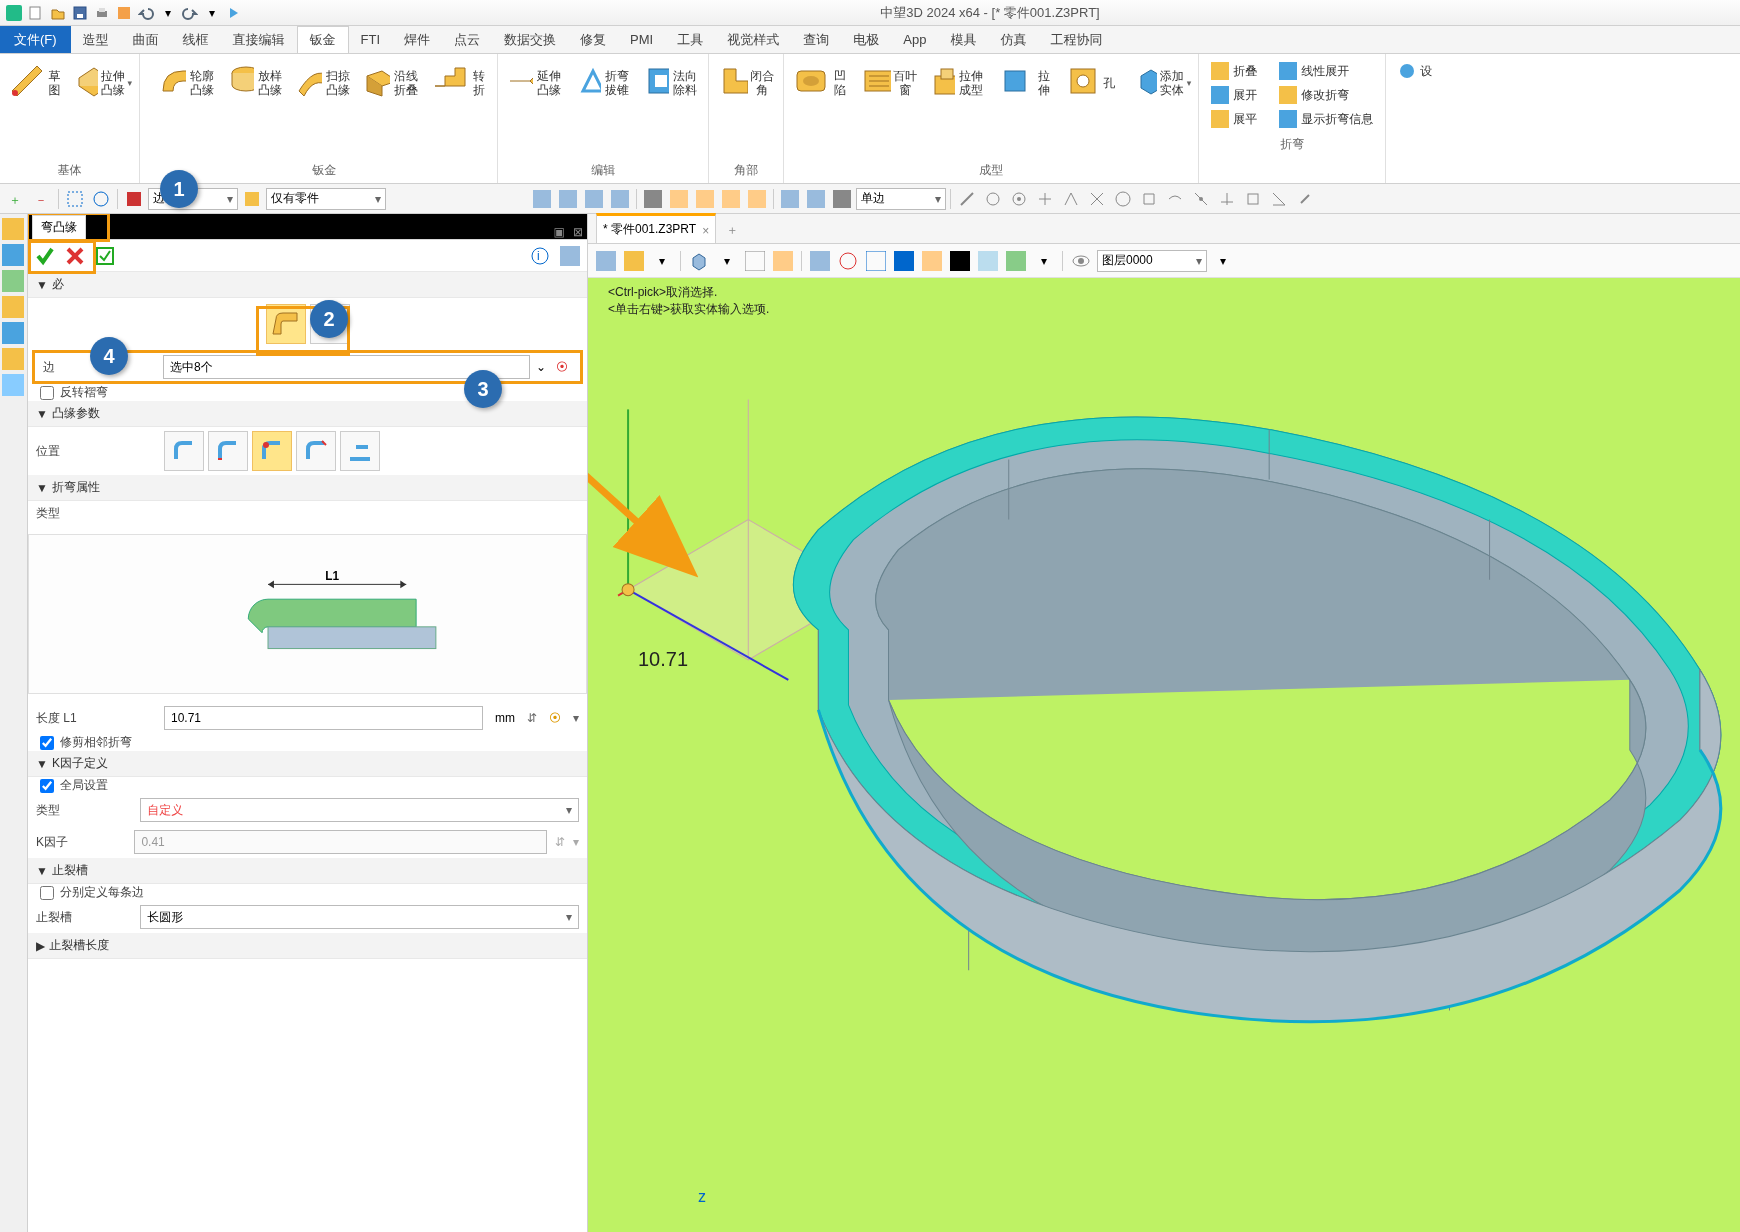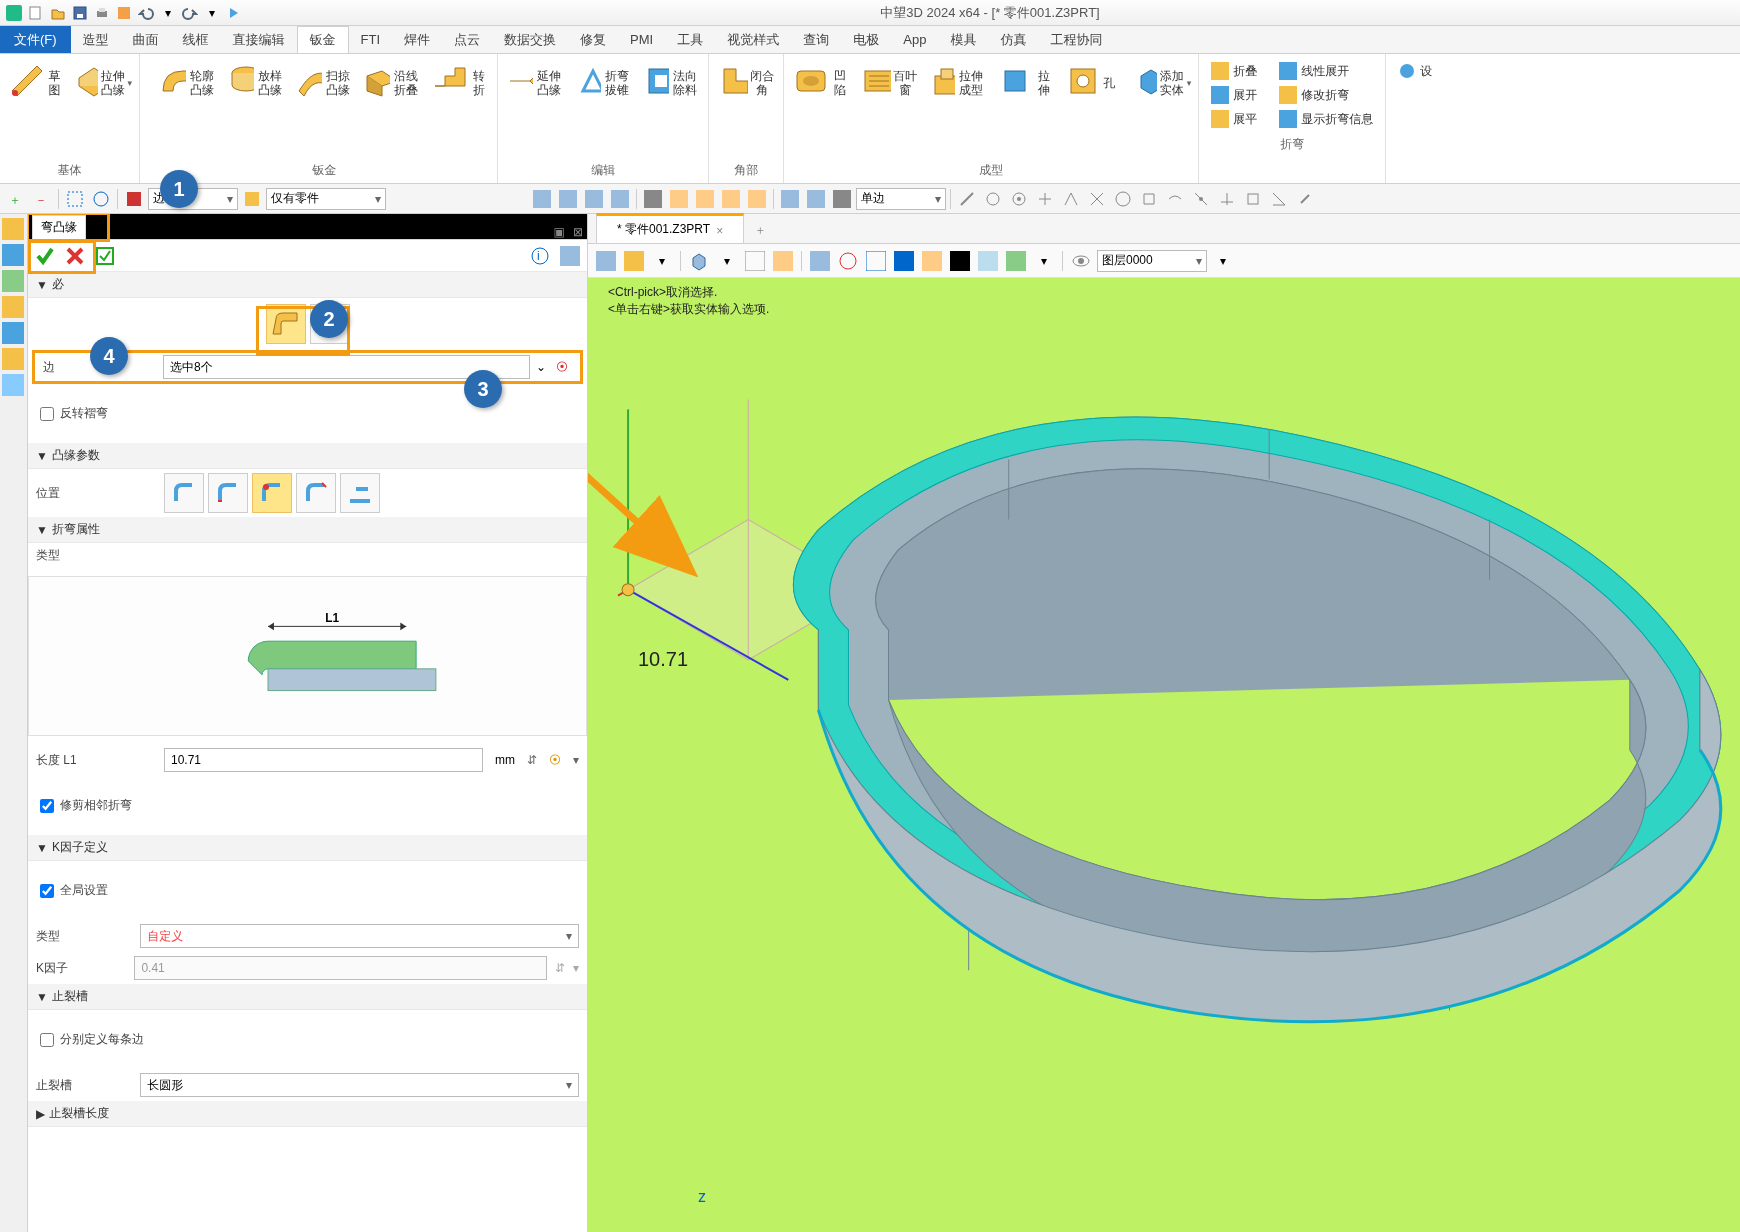--- a/index.html
+++ b/index.html
@@ -56,27 +56,27 @@
 .panel-input { width: 100%; height: 24px; border: 1px solid #bbb; padding: 0 6px; font-size: 12px; }
 .panel-select { width: 100%; height: 24px; border: 1px solid #bbb; padding: 0 6px; font-size: 12px; background: #fff; position: relative; display:flex; align-items:center;}
 .panel-select::after { content: "▾"; position: absolute; right: 6px; color: #666; }
 .icon-row { display: flex; justify-content: center; gap: 4px; padding: 6px;}
 .icon-toggle { width: 40px; height: 40px; border: 1px solid #ccc; background: #f8f8f8; cursor: pointer; display:flex;align-items:center;justify-content:center;}
 .icon-toggle.active { background: #ffe58a; border-color: #f0c060; }
 .diagram-box { margin: 8px 0; height: 160px; background: #fdfdfd; border: 1px solid #e0e0e0; position: relative; }
 .edge-input-row { display:flex; align-items:center; padding: 2px 8px; border:3px solid #f39c12; margin: 0 4px;}
 .edge-input-row .panel-label { width: 120px; }
 .edge-input { flex:1; border:1px solid #bbb; height:24px; padding:0 6px; font-size:12px;}
-.chk { display:flex; align-items:center; gap:6px; padding: 21px 12px; font-size:12px; color:#444;}
+.chk { display:flex; align-items:center; gap:6px; padding: 0 12px; font-size:12px; color:#444;}
 .chk input { width:14px; height:14px; }
 
 
 .view-area { flex: 1; display: flex; flex-direction: column; background: #fff; }
 .view-tabs { height: 30px; display: flex; align-items: flex-end; border-bottom: 1px solid #d0d0d0; padding-left: 8px; background:#f5f5f5;}
-.view-tab { padding: 5px 20px; background:#fff; border:1px solid #d0d0d0; border-bottom:none; border-top:3px solid #ffa500; font-size:12px; display:flex; align-items:flex-end; gap:6px;}
+.view-tab { padding: 5px 6px; background:#fff; border:1px solid #d0d0d0; border-bottom:none; border-top:3px solid #ffa500; font-size:12px; display:flex; align-items:flex-end; gap:6px;}
 .view-tab-close { color:#888; cursor:pointer; }
 .view-add { padding: 4px 10px; color:#888; cursor:pointer; }
 .view-toolbar { height: 34px; display:flex; align-items:center; gap:4px; padding:0 6px; border-bottom:1px solid #e0e0e0; background:#fafafa;}
 .canvas { flex:1; position:relative; background:#bef264; overflow:hidden;}
 .hint { position:absolute; left:20px; top:6px; font-size:14px; color:#222; line-height:1.4;}
 .dim-label { position:absolute; font-size:20px; color:#222; }
 
 
 .callout { position:absolute; width:38px; height:38px; border-radius:50%; background:#2b6cb0; color:#fff; font-size:20px; font-weight:bold; display:flex; align-items:center; justify-content:center; box-shadow: 2px 2px 4px rgba(0,0,0,.3); z-index:50;}
 .arrow-svg { position:absolute; pointer-events:none; z-index:30;}

